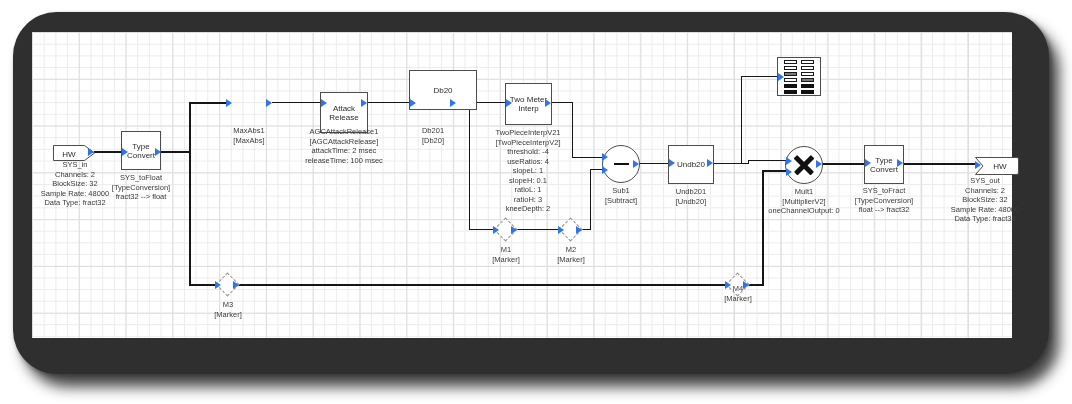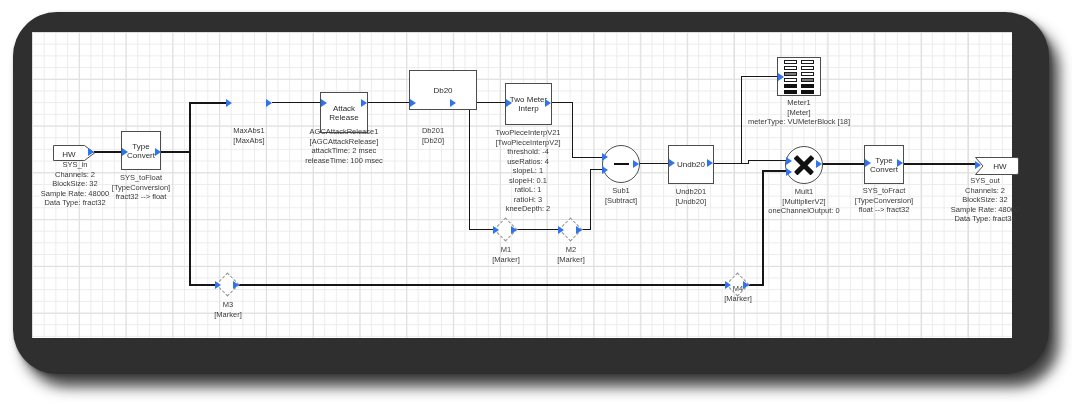--- a/index.html
+++ b/index.html
@@ -208,25 +208,20 @@
       <div>kneeDepth: 2</div>
       </div>
     <div class="cap" style="left:621px;top:186px">
       <div>Sub1</div>
         <div>[Subtract]</div>
       </div>
     <div class="cap" style="left:691px;top:187px">
       <div>Undb201</div>
         <div>[Undb20]</div>
       </div>
-    <div class="cap" style="left:799px;top:98px">
-      <div>Meter1</div>
-        <div>[Meter]</div>
-      <div>meterType: VUMeterBlock [18]</div>
-      </div>
     <div class="cap" style="left:804px;top:187px">
       <div>Mult1</div>
         <div>[MultiplierV2]</div>
       <div>oneChannelOutput: 0</div>
       </div>
     <div class="cap" style="left:884px;top:186px">
       <div>SYS_toFract</div>
         <div>[TypeConversion]</div>
       <div>float --&gt; fract32</div>
       </div>

